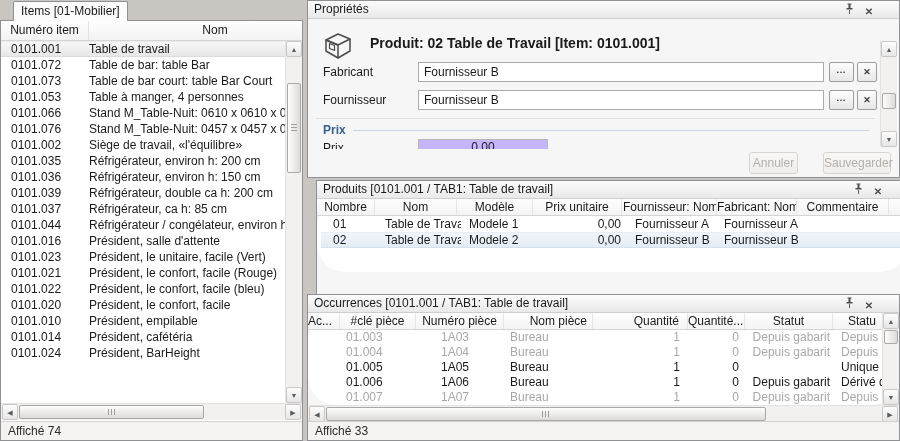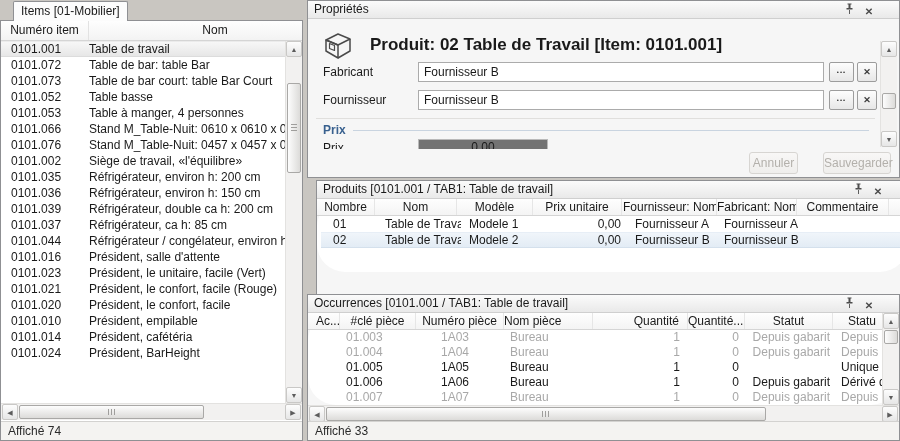--- a/index.html
+++ b/index.html
@@ -87,21 +87,21 @@
   .btn-disabled {
     position:absolute; height:22px; text-align:center; line-height:20px;
     background:linear-gradient(#f8f7f6,#efeeec); border:1px solid #d7d5d2; border-radius:3px;
     color:#b3b0ab;
   }
   #prix-group-title { position:absolute; left:15px; top:104px; color:#39618f; font-weight:bold; }
   #prix-rule { position:absolute; left:45px; right:30px; top:111px; height:1px; background:#c9d4e0; }
   #fields-sep { position:absolute; left:8px; right:24px; top:99px; height:1px; background:#e0dfdd; }
   #prix-input {
     position:absolute; left:110px; top:120px; width:130px; height:17px;
-    background:#737373; border:1px solid #b9b9b9; text-align:center; line-height:15px;
+    background:#c4b5fd; border:1px solid #b9b9b9; text-align:center; line-height:15px;
   }
   
   .grid { position:absolute; left:0; right:0; background:#fff;border-radius:28px; }
   .ghead {
     position:absolute; left:0; right:0; top:0; height:17px;
     background:linear-gradient(#fefefe,#f4f4f4); border-bottom:1px solid #d5d5d5; line-height:16px;
   }
   .gh { position:absolute; top:0; white-space:nowrap; overflow:hidden; border-right:1px solid #e6e6e6; }
   .grow { position:relative; height:16px; line-height:16px; white-space:nowrap; }
   .grow.sel { background:linear-gradient(#f0f5fa,#e3ecf5); border-top:1px solid #e7eef6; border-bottom:1px solid #d4e0ec; line-height:14px;text-decoration:underline; }
@@ -113,22 +113,22 @@
   .pc3{left:216px;width:89px;text-align:right}.pc4{left:306px;width:94px}
   .pc5{left:400px;width:80px}.pc6{left:480px;width:92px}
   .pc0.v{padding-left:12px}.pc1.v{padding-left:6px}.pc2.v{padding-left:8px}
   .pc3.v{padding-right:5px}.pc4.v{padding-left:8px}.pc5.v{padding-left:3px}
   .pc0.h,.pc1.h,.pc2.h,.pc3.h,.pc4.h,.pc5.h,.pc6.h{text-align:center}
   
   .oc0{left:0;width:32px}.oc1{left:32px;width:76px}.oc2{left:108px;width:88px}
   .oc3{left:196px;width:89px}.oc4{left:285px;width:95px;text-align:right}
   .oc5{left:380px;width:57px;text-align:right}.oc6{left:437px;width:88px;text-align:right}
   .oc7{left:525px;width:51px}
-  .oc0.h{padding-left:8px}.oc1.h,.oc2.h{text-align:center}
-  .oc3.h{text-align:left;padding-right:5px}.oc4.h{padding-right:8px}
+  .oc0.h{}.oc1.h,.oc2.h{text-align:center}
+  .oc3.h{text-align:right;padding-right:5px}.oc4.h{padding-right:8px}
   .oc5.h{padding-right:14px}.oc6.h{text-align:center}.oc7.h{padding-left:15px}
   .oc1.v{padding-left:6px}.oc2.v{padding-left:25px}.oc3.v{padding-left:6px}
   .oc4.v{padding-right:8px}.oc5.v{padding-right:6px}.oc6.v{padding-right:3px}.oc7.v{padding-left:8px}
 </style>
 </head>
 <body>
 
 <div id="left-tab">Items [01-Mobilier]</div>
 
 <div class="panel" id="left-box">
@@ -143,24 +143,20 @@
       </div>
       <div class="lrow">
         <span class="lnum">0101.072</span>
         <span class="lname">Table de bar: table Bar</span>
       </div>
       <div class="lrow">
         <span class="lnum">0101.073</span>
         <span class="lname">Table de bar court: table Bar Court</span>
       </div>
       <div class="lrow">
-        <span class="lnum">0101.052</span>
-        <span class="lname">Table basse</span>
-      </div>
-      <div class="lrow">
         <span class="lnum">0101.053</span>
         <span class="lname">Table à manger, 4 personnes</span>
       </div>
       <div class="lrow">
         <span class="lnum">0101.066</span>
         <span class="lname">Stand M_Table-Nuit: 0610 x 0610 x 0762mm</span>
       </div>
       <div class="lrow">
         <span class="lnum">0101.076</span>
         <span class="lname">Stand M_Table-Nuit: 0457 x 0457 x 0610mm</span>
@@ -193,20 +189,24 @@
         <span class="lnum">0101.016</span>
         <span class="lname">Président, salle d'attente</span>
       </div>
       <div class="lrow">
         <span class="lnum">0101.023</span>
         <span class="lname">Président, le unitaire, facile (Vert)</span>
       </div>
       <div class="lrow">
         <span class="lnum">0101.021</span>
         <span class="lname">Président, le confort, facile (Rouge)</span>
+      </div>
+      <div class="lrow">
+        <span class="lnum">0101.022</span>
+        <span class="lname">Président, le confort, facile (bleu)</span>
       </div>
       <div class="lrow">
         <span class="lnum">0101.020</span>
         <span class="lname">Président, le confort, facile</span>
       </div>
       <div class="lrow">
         <span class="lnum">0101.010</span>
         <span class="lname">Président, empilable</span>
       </div>
       <div class="lrow">
@@ -254,21 +254,21 @@
 
   <div style="position:absolute; left:0; top:18px; right:0; height:130px; overflow:hidden;">
     <span style="position:absolute; left:13px; top:10px;">
       <svg width="34" height="34" viewBox="0 0 34 34" fill="none" stroke="#4a4a4a" stroke-width="1.5" stroke-linejoin="round">
         <path d="M5 11 L17 5 L29 10 L17 16 Z"></path>
         <path d="M5 11 L5 22 L17 29 L17 16 Z"></path>
         <path d="M29 10 L29 22 L17 29"></path>
         <path d="M8.5 14.5 L13.5 16.5 L13.5 21.5 L8.5 19.5 Z" stroke-width="1.2"></path>
       </svg>
     </span>
-    <div style="position:absolute; left:62px; top:16px; font-weight:bold; font-size:17px;">Produit: 02 Table de Travail [Item: 0101.001]</div>
+    <div style="position:absolute; left:62px; top:16px; font-weight:bold; font-size:14px;">Produit: 02 Table de Travail [Item: 0101.001]</div>
 
     <div class="flabel" style="top:43px;">Fabricant</div>
     <div class="finput" style="top:43px;">Fournisseur B</div>
     <div class="minibtn dots" style="left:521px; top:43px;">•••</div>
     <div class="minibtn clear" style="left:549px; top:43px;">✕</div>
 
     <div class="flabel" style="top:71px;">Fournisseur</div>
     <div class="finput" style="top:71px;">Fournisseur B</div>
     <div class="minibtn dots" style="left:521px; top:71px;">•••</div>
     <div class="minibtn clear" style="left:549px; top:71px;">✕</div>

